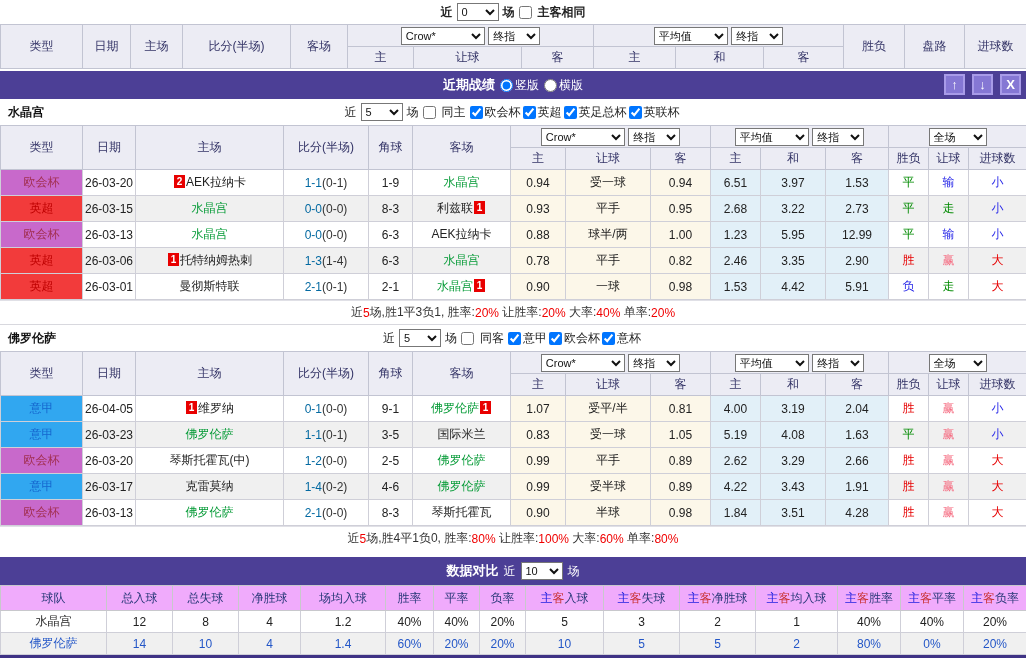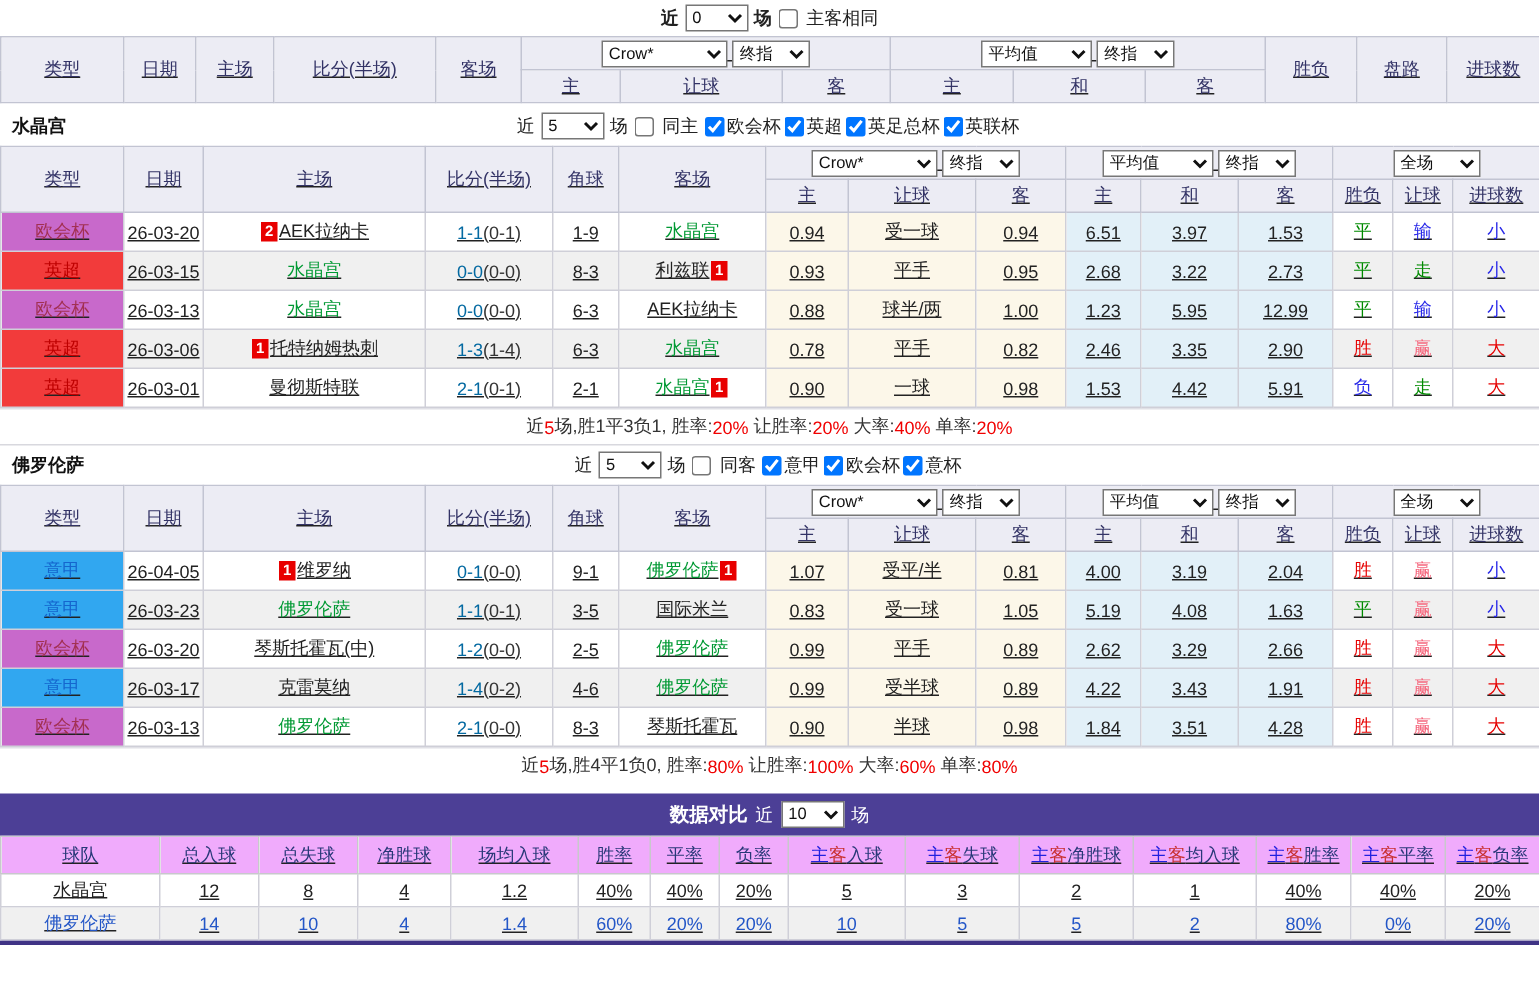--- a/index.html
+++ b/index.html
@@ -20,21 +20,21 @@
   select{font-size:11px;height:18px;border:1px solid #777;background:#fff;color:#111;}
   .sel-s{width:42px;}
   .sel-crow{width:84px;}
   .sel-fin{width:52px;}
   .sel-avg{width:74px;}
   .sel-full{width:58px;}
   input[type=checkbox],input[type=radio]{width:13px;height:13px;margin:0 2px 0 0;vertical-align:-2px;}
   .complist{display:flex;align-items:center;gap:0px;}
   .complist label{display:flex;align-items:center;margin-right:2px;}
   
-  table{border-collapse:collapse;table-layout:fixed;width:1026px;text-decoration:underline;}
+  table{border-collapse:collapse;table-layout:fixed;width:1026px;}
   th,td{border:1px solid #CFCFD8;text-align:center;overflow:hidden;white-space:nowrap;padding:0 1px;}
   thead th{background:#ECECF4;color:#333366;font-weight:normal;height:21px;font-size:12px;border-color:#C2C4D2;}
   tbody td{height:25px;font-size:12px;color:#222;background:#fff;}
   tbody tr:nth-of-type(even) td{background:#F0F0F0;}
   td.odds{background:#FCF7E9 !important;}
   td.avg{background:#E2F0F8 !important;}
   td[data-k="uefa"]{background:#C869CB !important;color:#A23052;}
   td[data-k="epl"]{background:#F23B3B !important;color:#BE0000;}
   td[data-k="seriea"]{background:#31A7F0 !important;color:#1566CE;}
   span[data-k="focus"]{color:#009933;}
@@ -63,21 +63,21 @@
 </head>
 <body>
 
 <div class="page">
 
   <div class="filterrow">
     <span style="font-weight:bold;">近</span>
     <select class="sel-s"><option>0</option></select>
     <span style="font-weight:bold;">场</span>
     <input type="checkbox" style="">
-    <span style="font-weight:normal;">主客相同</span>
+    <span style="font-weight:bold;">主客相同</span>
   </div>
   <table>
     <colgroup>
       <col style="width:82px">
         <col style="width:48px">
         <col style="width:52px">
         <col style="width:108px">
         <col style="width:57px">
       <col style="width:66px">
         <col style="width:108px">
@@ -114,20 +114,38 @@
         <th>客</th>
         <th>主</th>
         <th>和</th>
         <th>客</th>
       </tr>
     </thead>
   </table>
 
   <div class="gap2"></div>
 
+  <div class="bar h28">
+    <div class="bar-group">
+      <span class="bar-title">近期战绩</span>
+      <label style="display:flex;align-items:center;">
+        <input type="radio" name="layout" checked="" style="">
+        <span>竖版</span>
+      </label>
+      <label style="display:flex;align-items:center;">
+        <input type="radio" name="layout" style="">
+        <span>横版</span>
+      </label>
+    </div>
+    <div class="winbtns">
+      <div class="winbtn">↑</div>
+      <div class="winbtn">↓</div>
+      <div class="winbtn">X</div>
+    </div>
+  </div>
 
   <div class="teamrow" style="border-top:none;">
     <span class="teamname">水晶宫</span>
     <span>近</span>
     <select class="sel-s"><option>5</option></select>
     <span>场</span>
     <input type="checkbox" style="">
     <span>同主</span>
     <span class="complist">
         <label>

